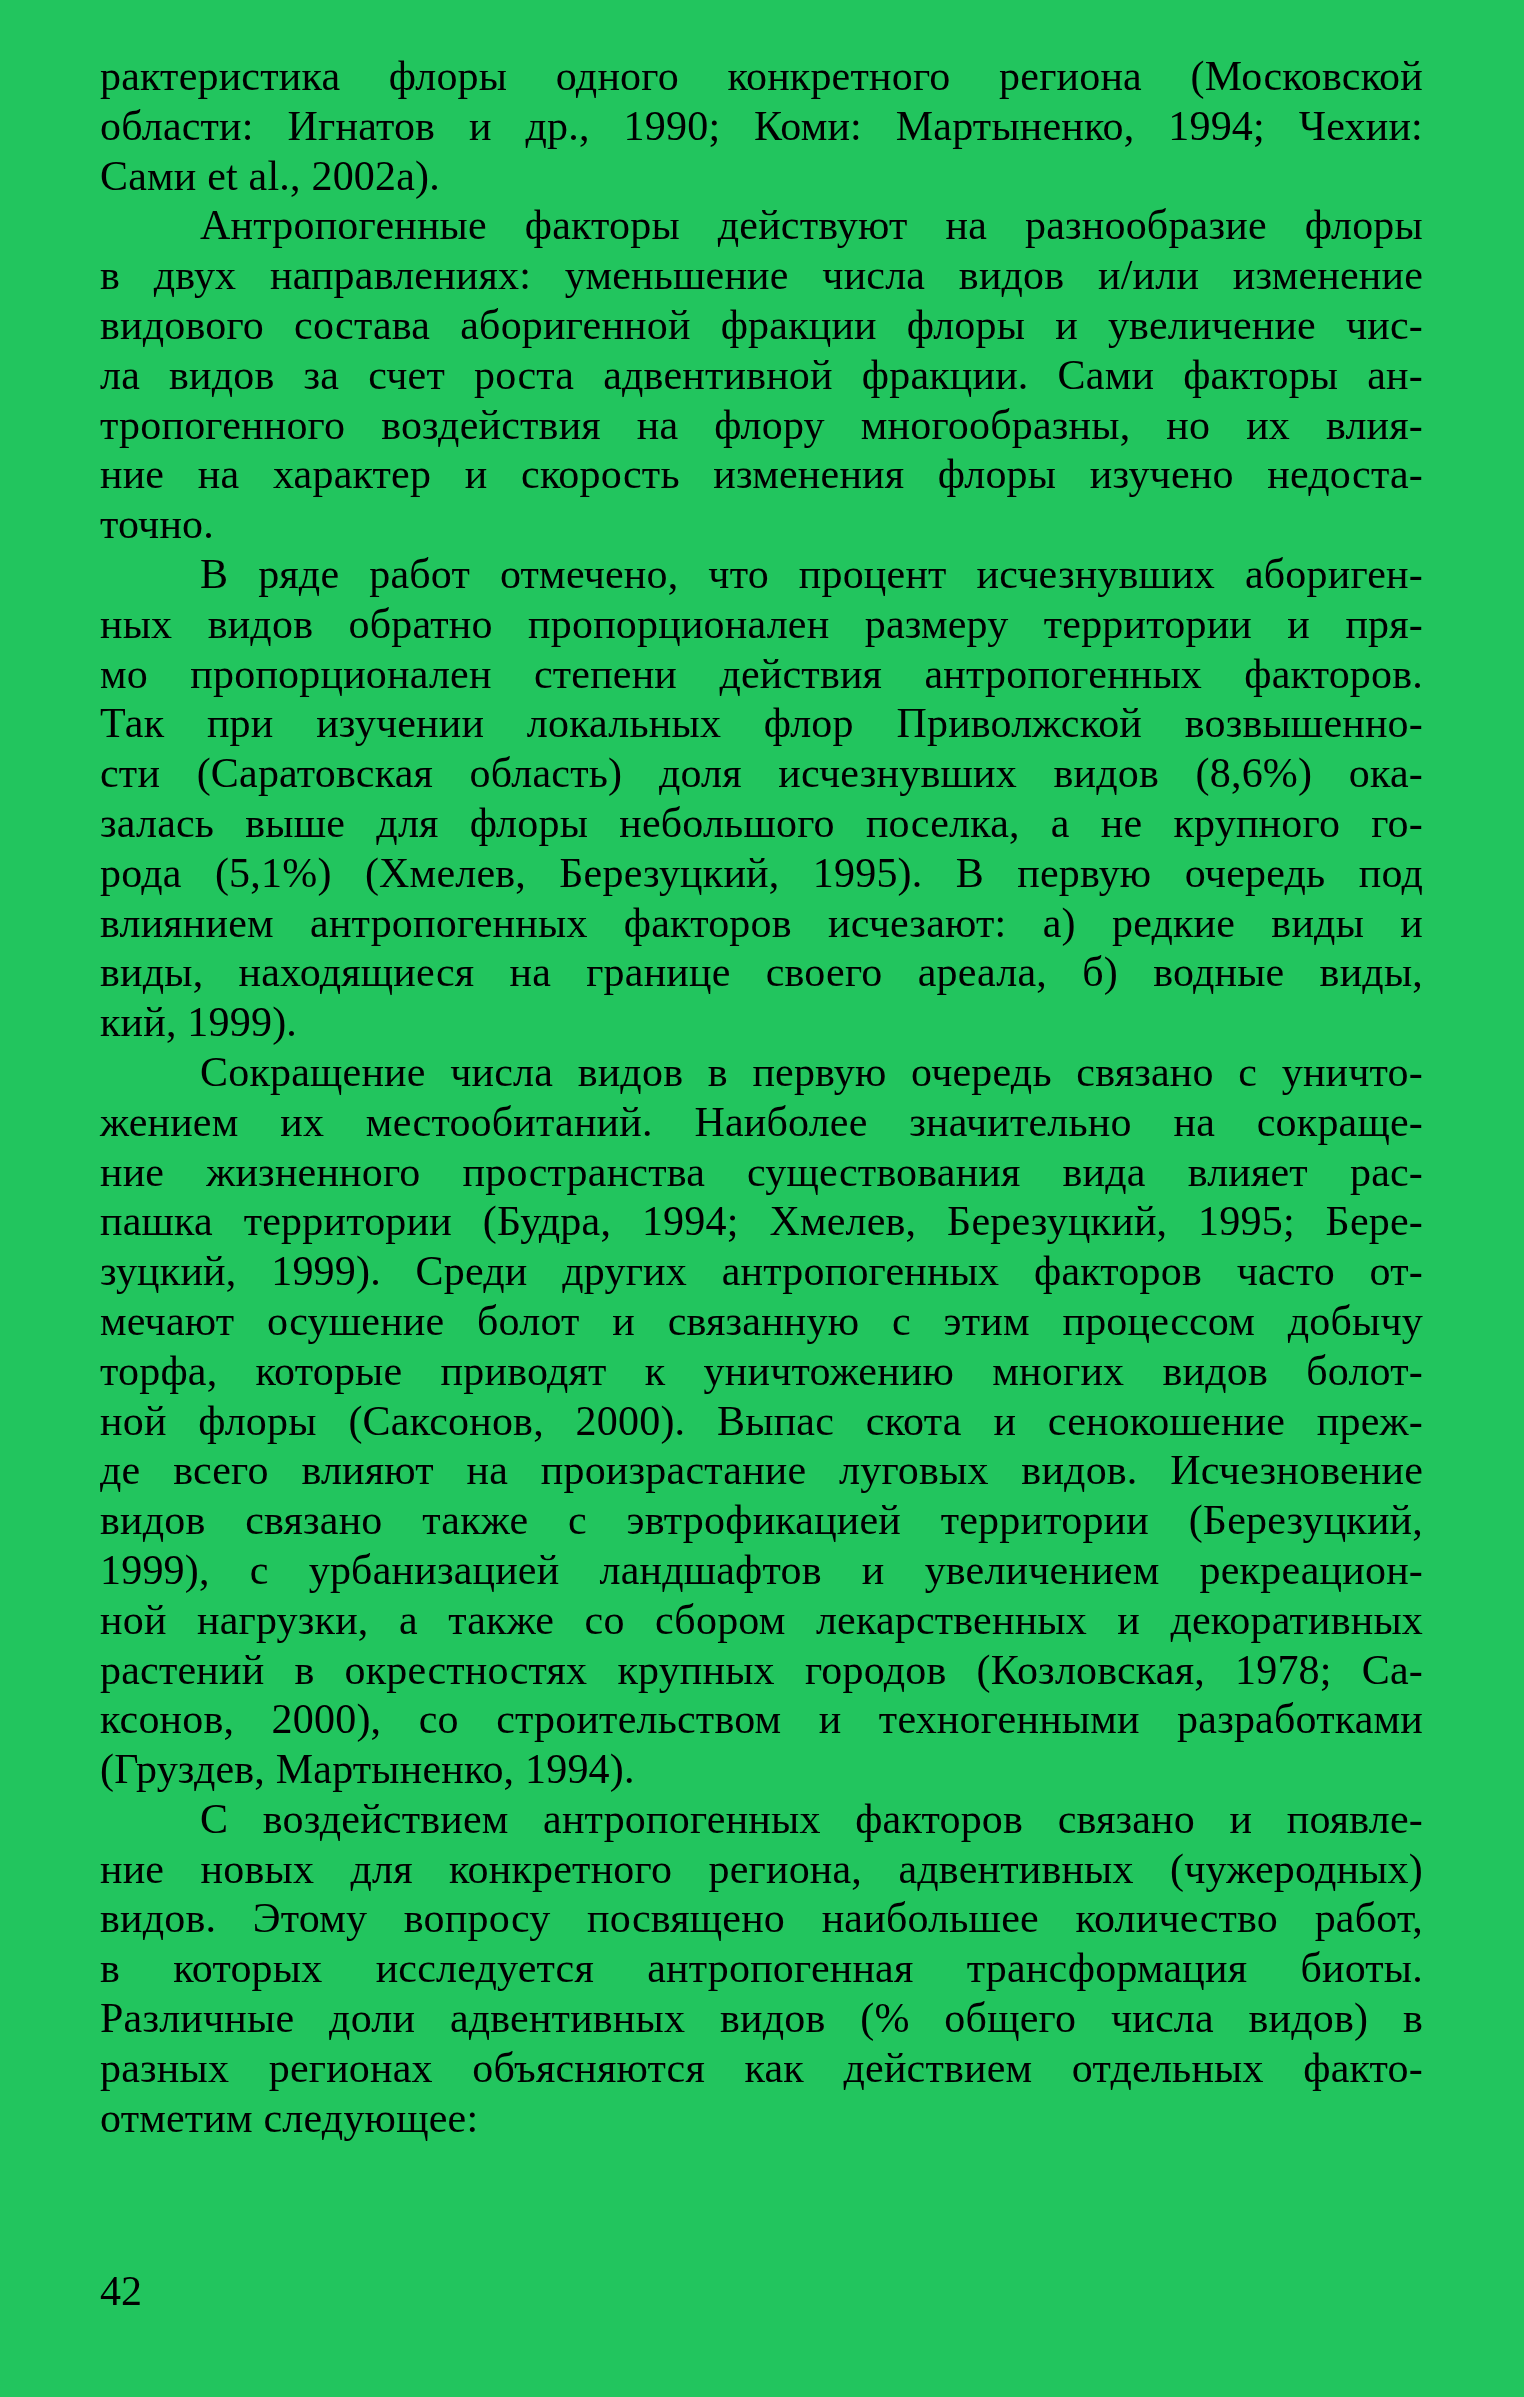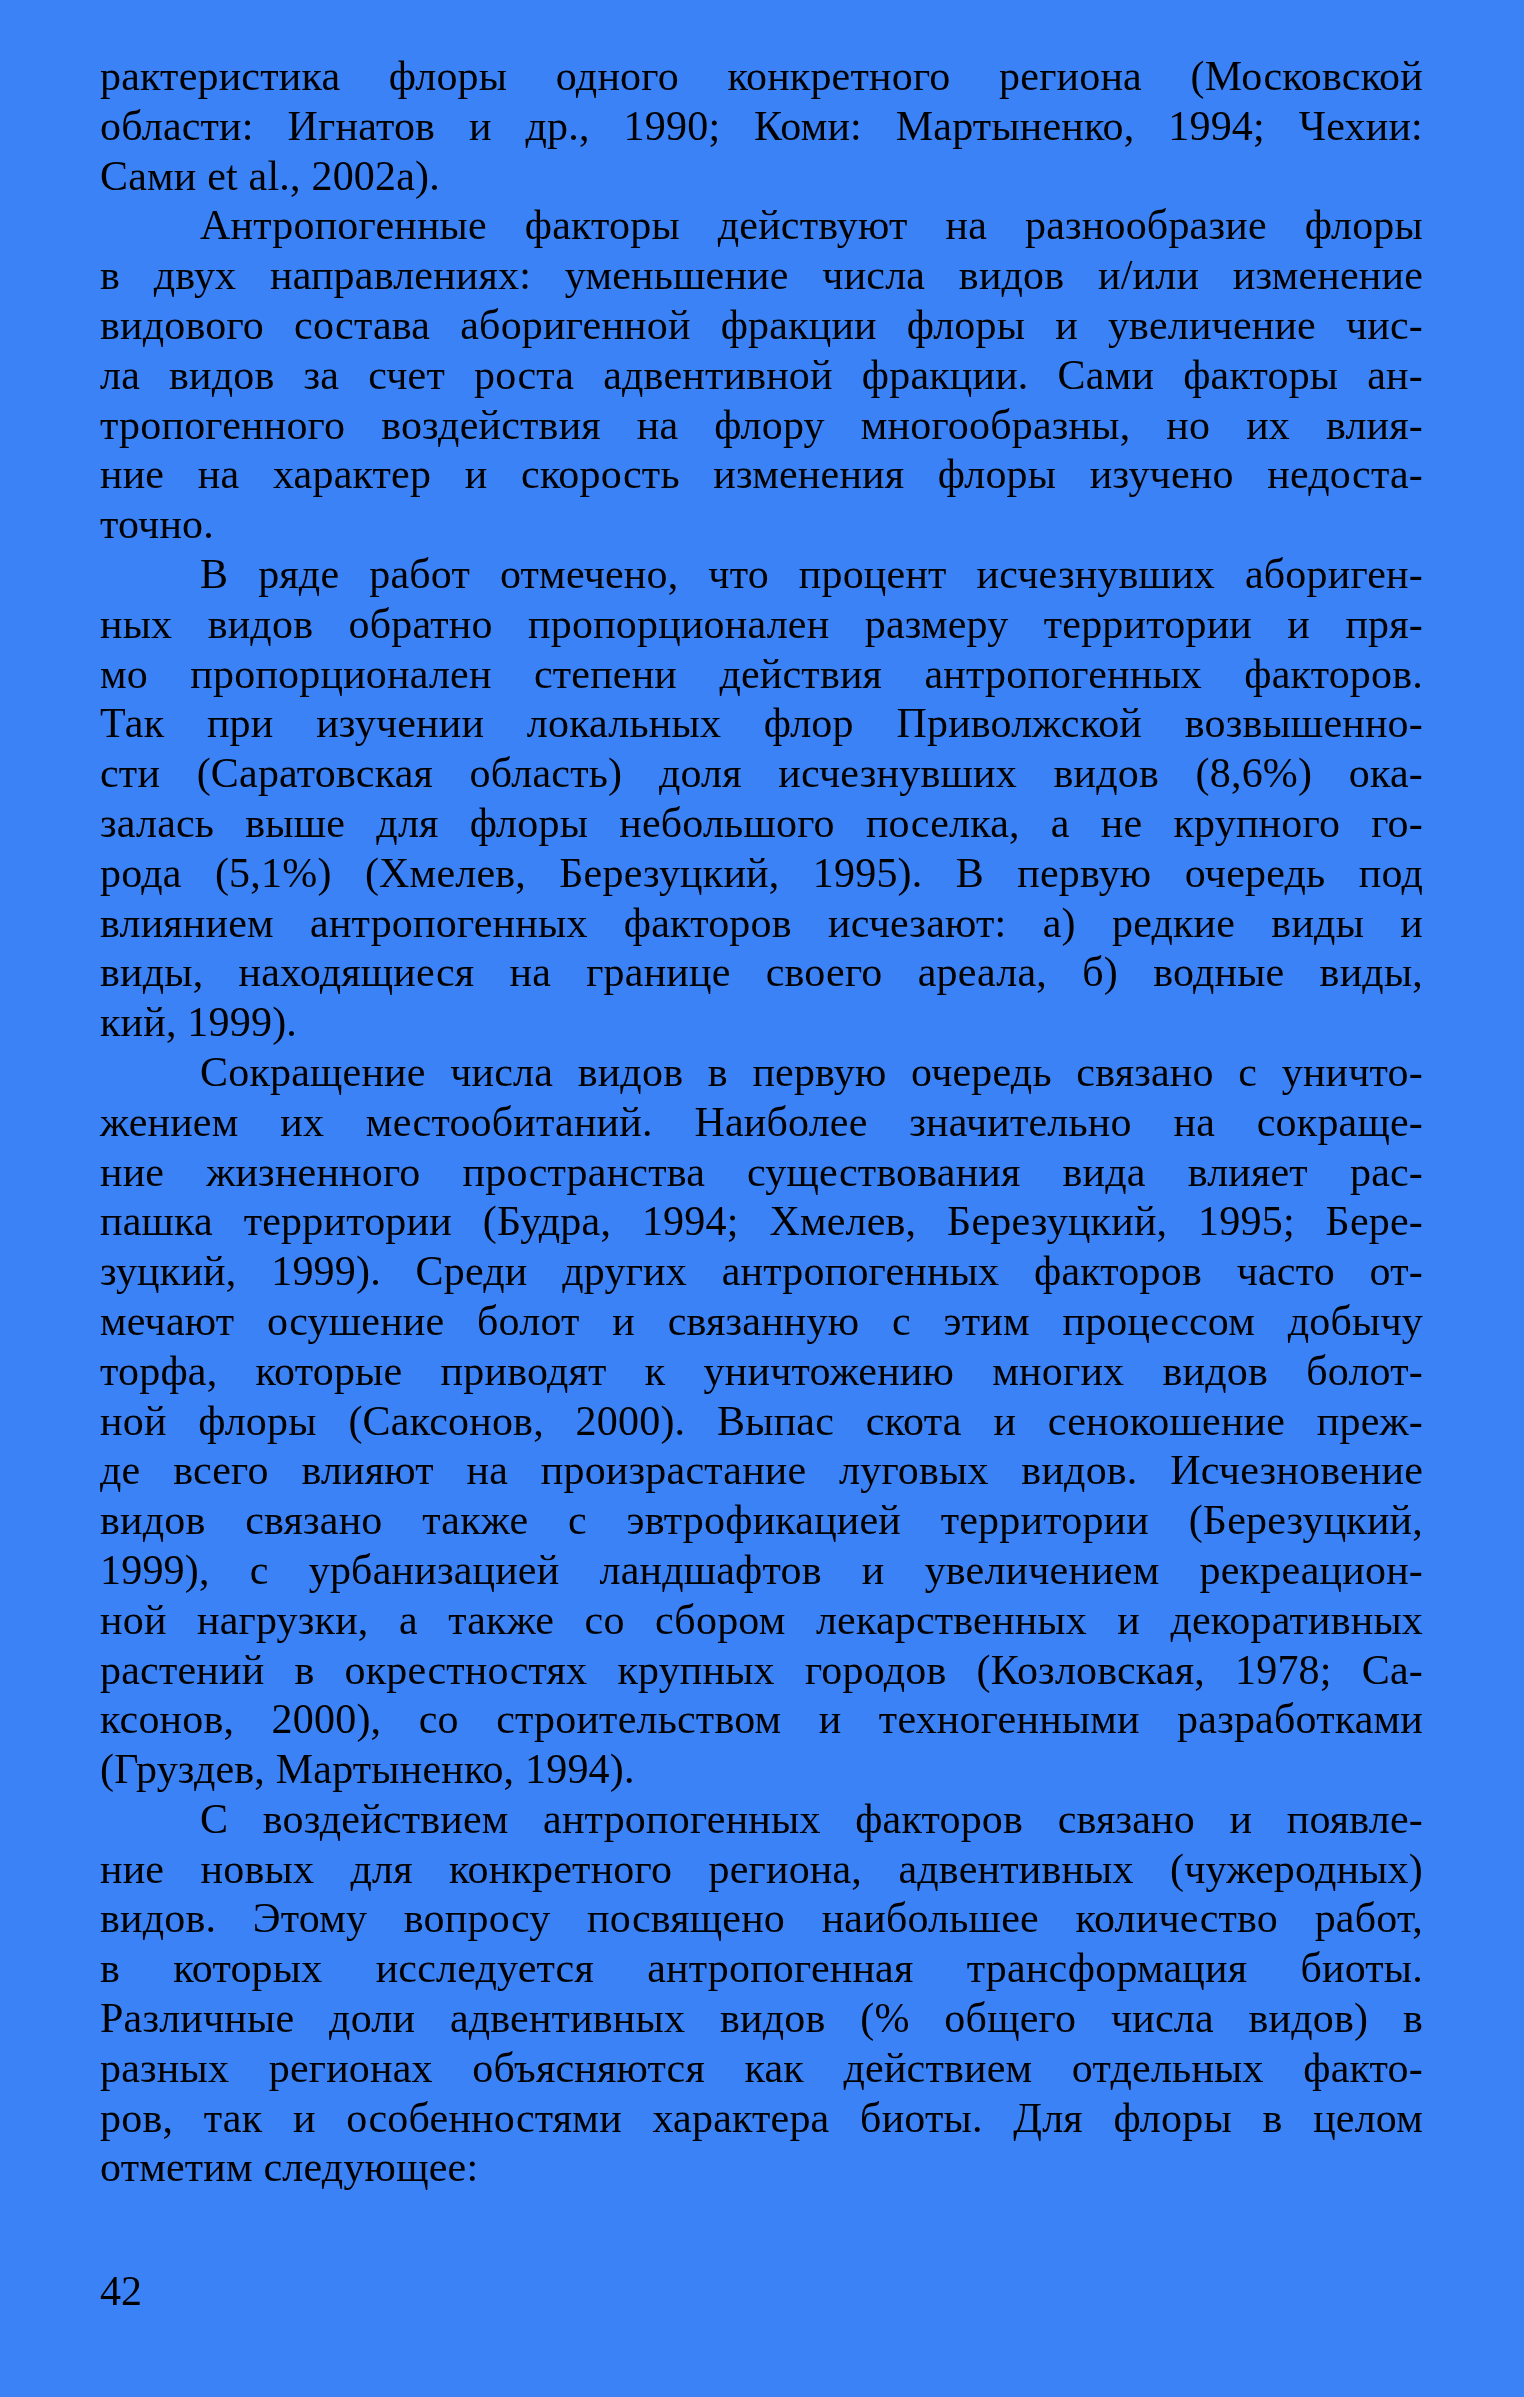--- a/index.html
+++ b/index.html
@@ -4,21 +4,21 @@
 <style>
   html, body {
     margin: 0;
     padding: 0;
     background: #ffffff;
   }
   .page {
     position: relative;
     width: 1524px;
     height: 2397px;
-    background: #3b82f6;
+    background: #22c55e;
     color: #000000;
     font-family: "Liberation Serif", "DejaVu Serif", serif;
     overflow: hidden;
   }
   .text-block {
     position: absolute;
     left: 100px;
     top: 52px;
     width: 1323px;
   }
@@ -86,17 +86,16 @@
       <div class="line">ной нагрузки, а также со сбором лекарственных и декоративных</div>
       <div class="line">растений в окрестностях крупных городов (Козловская, 1978; Са-</div>
       <div class="line">ксонов, 2000), со строительством и техногенными разработками</div>
       <div class="line last">(Груздев, Мартыненко, 1994).</div>
       <div class="line indent">С воздействием антропогенных факторов связано и появле-</div>
       <div class="line">ние новых для конкретного региона, адвентивных (чужеродных)</div>
       <div class="line">видов. Этому вопросу посвящено наибольшее количество работ,</div>
       <div class="line">в которых исследуется антропогенная трансформация биоты.</div>
       <div class="line">Различные доли адвентивных видов (% общего числа видов) в</div>
       <div class="line">разных регионах объясняются как действием отдельных факто-</div>
-      <div class="line">ров, так и особенностями характера биоты. Для флоры в целом</div>
       <div class="line last">отметим следующее:</div>
     </div>
   <div class="page-number">42</div>
 </div>
 
 </body></html>

